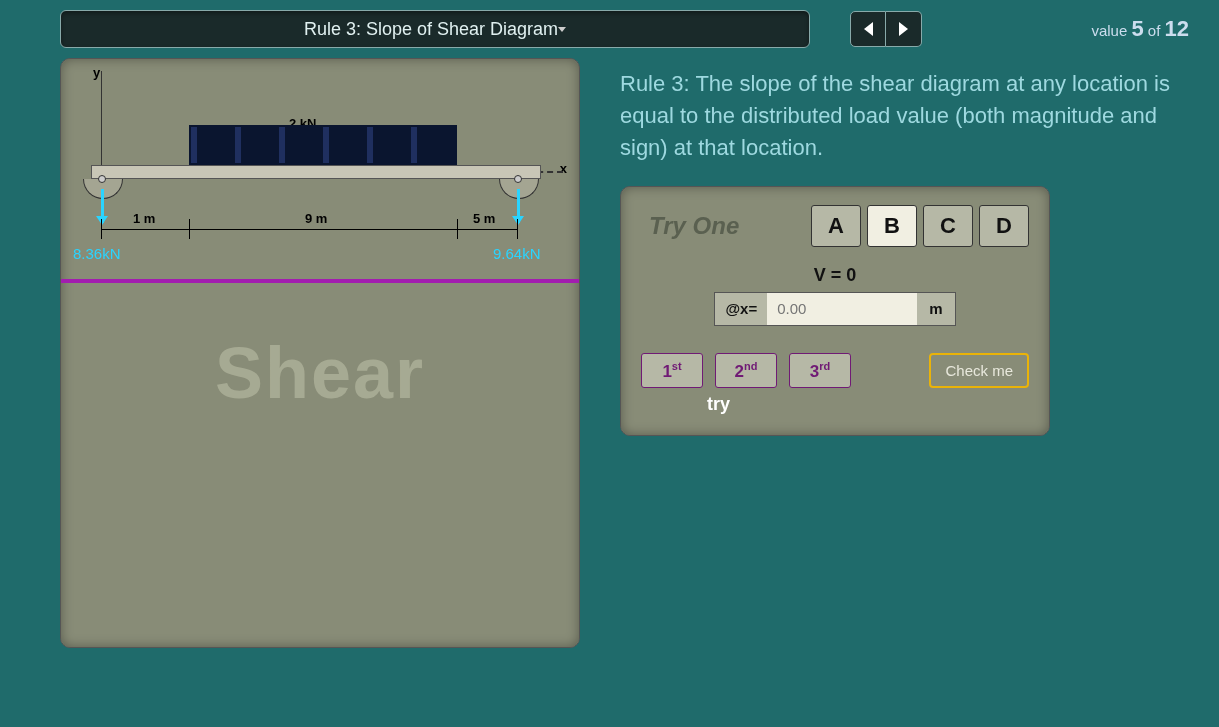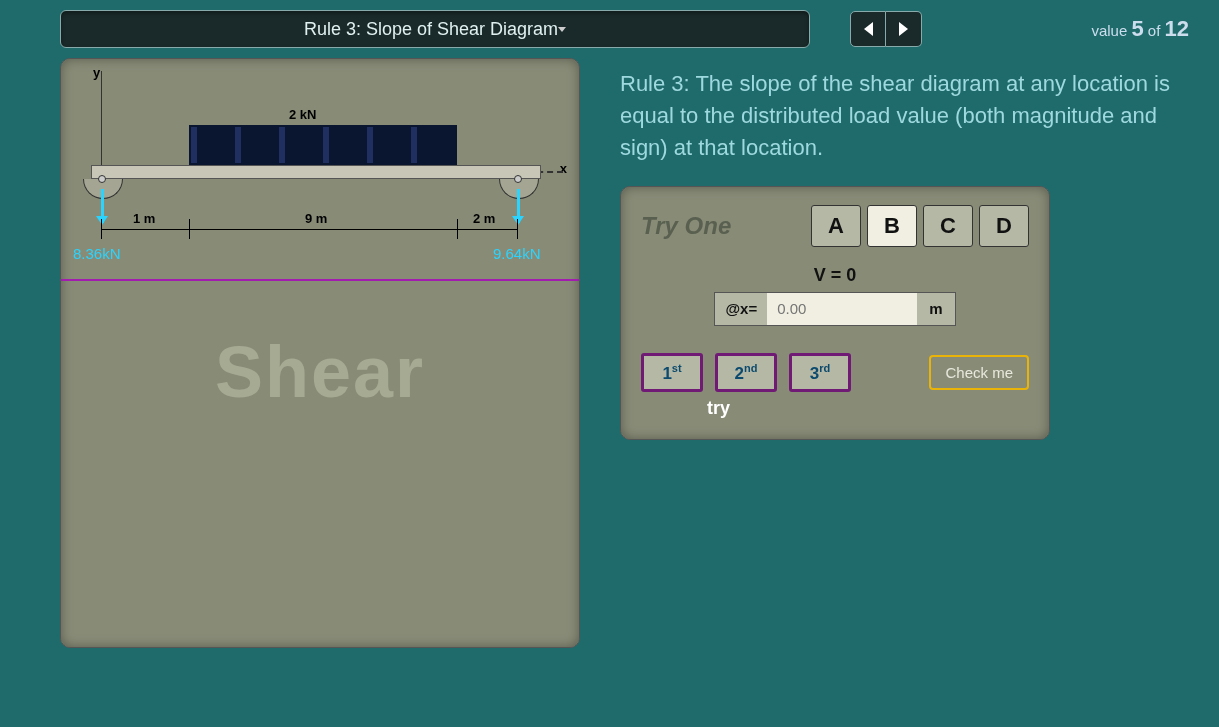--- a/index.html
+++ b/index.html
@@ -95,21 +95,21 @@
 }
 .load-rect {
   position:absolute; left:128px; top:66px; width:268px; height:40px;
   background:#1f2f5f; border:2px solid #0a152f;
 }
 .load-rect::after{
   content:"";position:absolute;left:0;right:0;top:0;bottom:0;
   background-image: linear-gradient(to right, rgba(255,255,255,0) 0, rgba(255,255,255,0) calc(100%/6 - 1px), #0a152f calc(100%/6 - 1px), #0a152f calc(100%/6));
   background-size: calc(100%/6) 100%;
 }
-.load-label{position:absolute; left:228px; top:48px; color:#000; font-size:13px; font-weight:bold;}
+.load-label{position:absolute; left:228px; top:57px; color:#000; font-size:13px; font-weight:bold;}
 .support-arc {
   position:absolute; width:40px; height:20px; border:1px solid #333;
   border-top:none; border-radius:0 0 40px 40px; background:#a4a592;
 }
 .sup-l { left:22px; top:120px; }
 .sup-r { left:438px; top:120px; }
 .pin { position:absolute; width:8px;height:8px;border-radius:50%;background:#ccc;border:1px solid #333;}
 .pin-l{left:37px;top:116px;}
 .pin-r{left:453px;top:116px;}
 .dim-line{position:absolute; top:170px; height:1px; background:#000;}
@@ -118,50 +118,50 @@
 .react-arrow{
   position:absolute; top:130px; width:3px; height:34px; background:#2ad4ff;
 }
 .react-arrow::after{
   content:"";position:absolute;left:-5px;bottom:-2px;width:0;height:0;
   border-left:6px solid transparent;border-right:6px solid transparent;border-top:9px solid #2ad4ff;
 }
 .react-l{left:40px;} .react-r{left:456px;}
 .react-val{position:absolute; top:186px; color:#2ad4ff; font-size:15px; font-weight:normal;}
 .rv-l{left:12px;} .rv-r{left:432px;}
-.plot-sec{position:relative; height:184px; border-top:2px solid #a21caf;}
+.plot-sec{position:relative; height:184px; border-top:4px solid #a21caf;}
 .plot-sec .big{
   position:absolute;left:0;right:0;top:50%;transform:translateY(-50%);
   text-align:center;font-size:72px;font-weight:900;color:rgba(170,173,150,0.9);
   letter-spacing:2px;
 }
 .right-col { flex:1; padding-top:10px; }
 .rule-text {
   color:#9ed9e0; font-size:22px; line-height:1.45; margin-bottom:22px;
   max-width:560px;
 }
 .panel {
   background:#888c77; border:1px solid #555; border-radius:10px;
   box-shadow: inset 0 0 12px rgba(0,0,0,0.35);
   width:430px; padding:18px 20px 20px 20px;
 }
-.panel-head{display:flex;align-items:center;gap:18px;margin-bottom:18px;}
+.panel-head{display:flex;align-items:center;gap:18px;margin-bottom:18px;margin-left:8px;}
 .try-one{color:#5a6050;font-size:24px;font-weight:bold;font-style:italic;}
 .tabs{display:flex;gap:6px;margin-left:auto;}
 .tab{width:50px;height:42px;background:#b6b8a6;border:1px solid #333;display:flex;align-items:center;justify-content:center;font-size:22px;font-weight:900;color:#111;cursor:pointer;border-radius:3px;}
 .tab.active{background:#f1efe2;}
 .prompt{color:#111;font-size:19px;line-height:1.45;margin-bottom:50px;}
 .answer-area{text-align:center;margin-bottom:27px;}
 .vzero{color:#111;font-weight:bold;font-size:18px;margin-bottom:6px;}
 .inputrow{display:inline-flex;align-items:stretch;height:34px;border:1px solid #555;}
 .atx{background:#b6b8a6;color:#111;font-weight:bold;font-size:15px;display:flex;align-items:center;padding:0 10px;}
 .xinput{width:150px;border:none;background:#f1efe2;font-size:15px;padding:0 10px;color:#777;outline:none;}
 .unit{background:#b6b8a6;color:#111;font-weight:bold;font-size:15px;display:flex;align-items:center;padding:0 12px;}
 .bottom-row{display:flex;align-items:center;gap:12px;}
-.try-btn{background:#b6b8a6;border:3px solid #701a75;border-radius:3px;padding:6px 14px;cursor:pointer;font-size:17px;font-weight:bold;color:#0c4a6e;min-width:62px;text-align:center;}
+.try-btn{background:#b6b8a6;border:1px solid #701a75;border-radius:3px;padding:6px 14px;cursor:pointer;font-size:17px;font-weight:bold;color:#701a75;min-width:62px;text-align:center;}
 .try-btn sup{font-size:11px;}
 .try-label{color:#fff;font-size:18px;font-weight:bold;margin-left:66px;margin-top:6px;}
 .check-btn{background:#888c77;border:2px solid #eab308;border-radius:4px;padding:7px 14px;color:#e8e8dc;font-size:15px;cursor:pointer;margin-left:auto;}
 </style>
 </head>
 <body>
 
 <div class="topbar">
   <div class="rule-dropdown">
     <span>Rule 3: Slope of Shear Diagram</span>
@@ -202,21 +202,21 @@
         <div class="react-arrow react-r"></div>
         <div class="react-val rv-l">8.36kN</div>
         <div class="react-val rv-r">9.64kN</div>
         <div class="dim-tick" style="left:40px"></div>
         <div class="dim-tick" style="left:128px"></div>
         <div class="dim-tick" style="left:396px"></div>
         <div class="dim-tick" style="left:456px"></div>
         <div class="dim-line" style="left:40px;width:416px"></div>
         <div class="dim-text" style="left:72px">1 m</div>
         <div class="dim-text" style="left:244px">9 m</div>
-        <div class="dim-text" style="left:412px">2 m</div>
+        <div class="dim-text" style="left:412px">5 m</div>
       </div>
       <div class="plot-sec">
         <div class="big">Shear</div>
       </div>
     </div>
   </div>
 
   <div class="right-col">
     <div class="rule-text">Rule 3: The slope of the shear diagram at any location is equal to the distributed load value (both magnitude and sign) at that location.</div>
 

